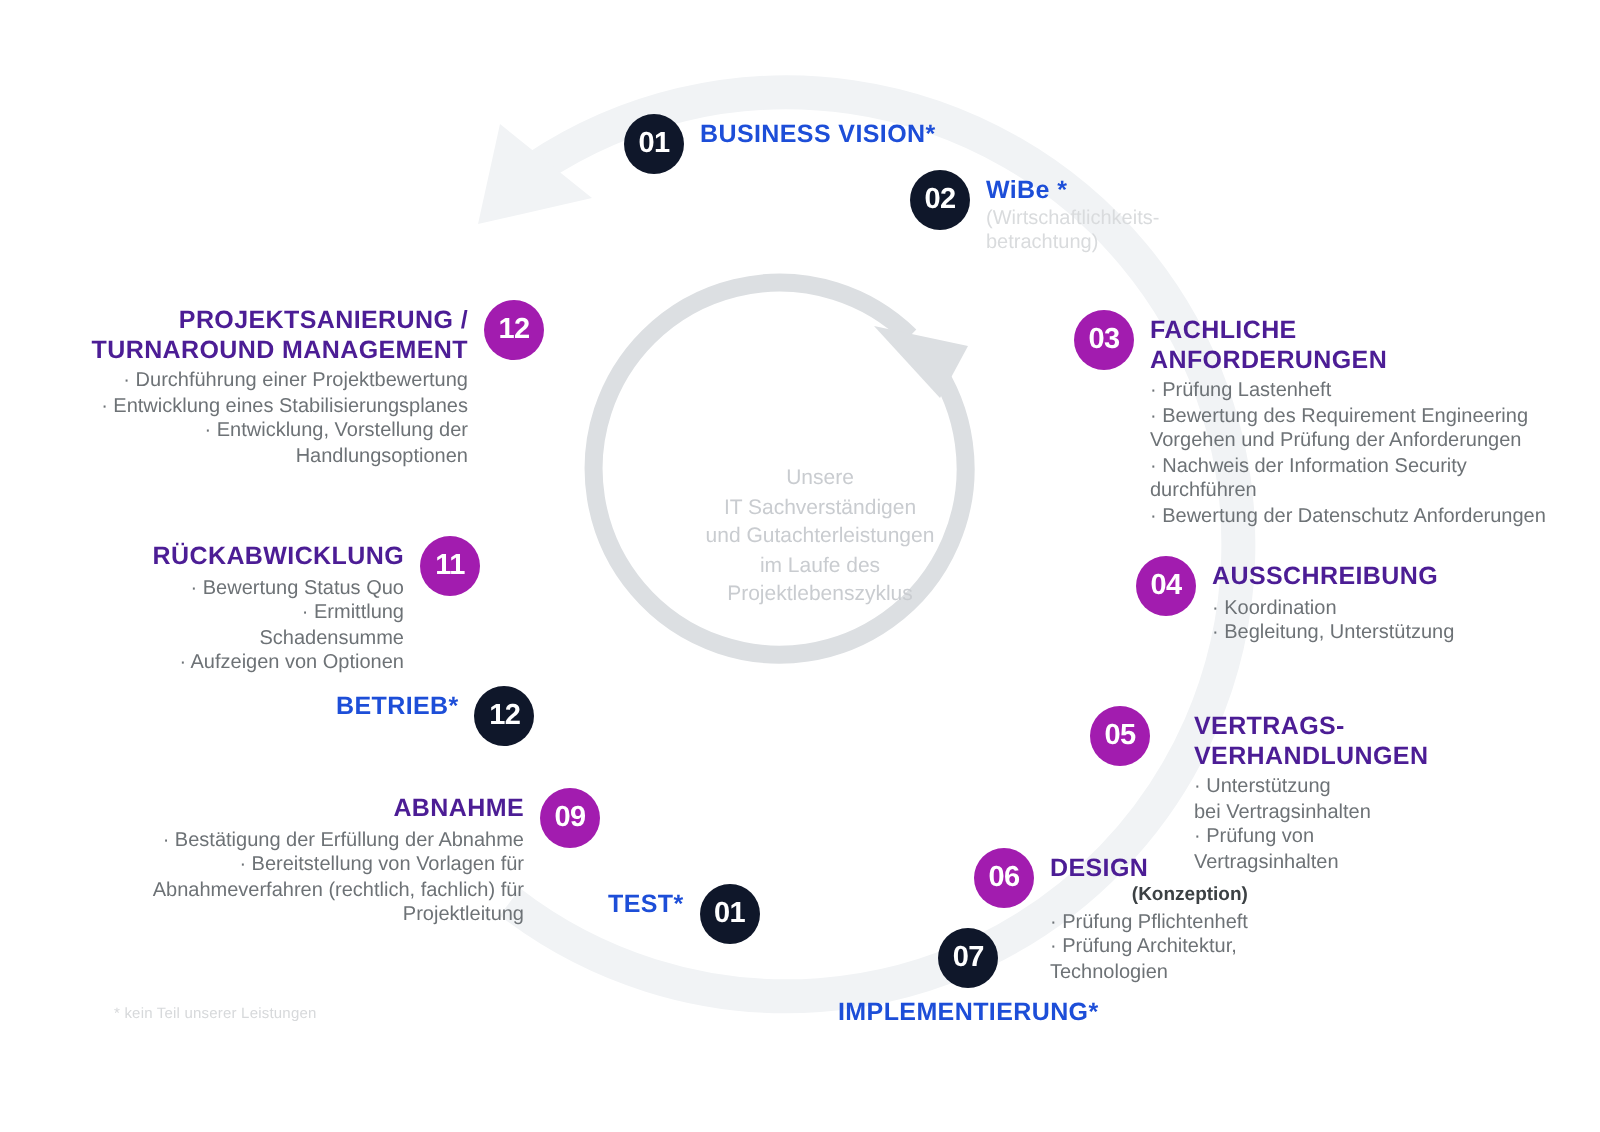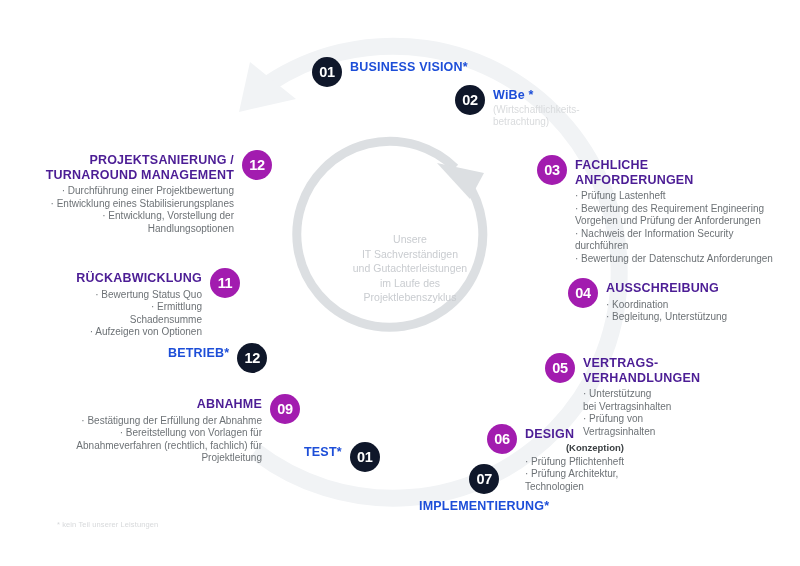--- a/index.html
+++ b/index.html
@@ -107,32 +107,32 @@
     font-size: 10.5px;
     line-height: 14.5px;
     color: #c9ccd0;
     white-space: pre-line;
   }
 
   
   .footnote {
     position: absolute;
     left: 57px;
-    top: 520px;
+    top: 502px;
     font-size: 7.5px;
     color: #d7d9db;
     letter-spacing: 0.1px;
   }
 
   
   #node-01 { left: 312px; top: 57px; }
   #node-02 { left: 455px; top: 85px; }
   #node-03 { left: 537px; top: 155px; width: 250px; }
   #node-04 { left: 568px; top: 278px; width: 215px; }
-  #node-05 { left: 545px; top: 353px; width: 235px; }
+  #node-05 { left: 545px; top: 353px; width: 235px; gap: 14px; }
   #node-06 { left: 487px; top: 424px; width: 230px; }
   #node-07 { left: 419px; top: 464px; }
   #node-08 { left: 304px; top: 442px; }
   #node-09 { left:  60px; top: 394px; width: 240px; }
   #node-10 { left: 168px; top: 343px; }
   #node-11 { left:  82px; top: 268px; width: 158px; }
   #node-12 { left:  40px; top: 150px; width: 232px; }
 
   #node-09 .txt, #node-11 .txt, #node-12 .txt { width: 100%; }
 </style>

